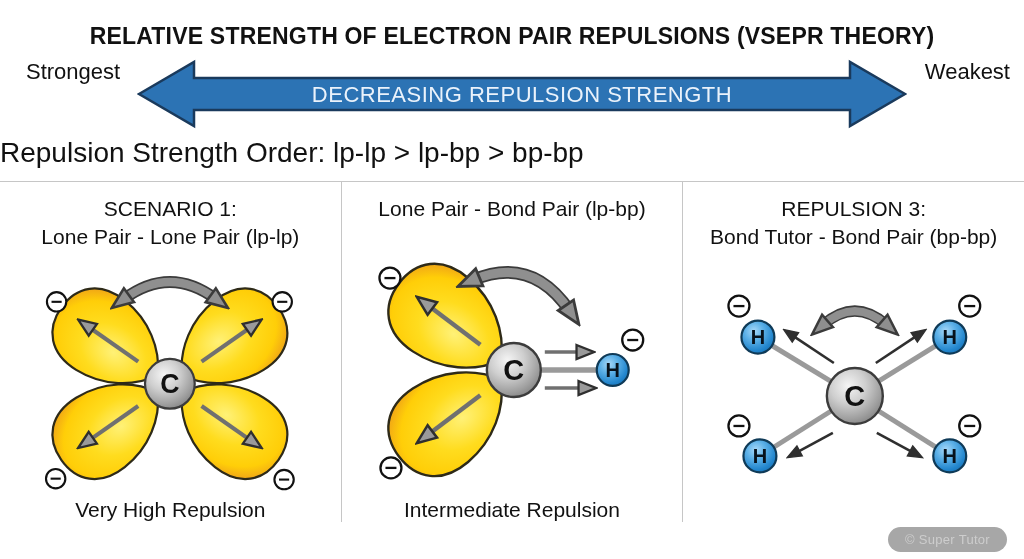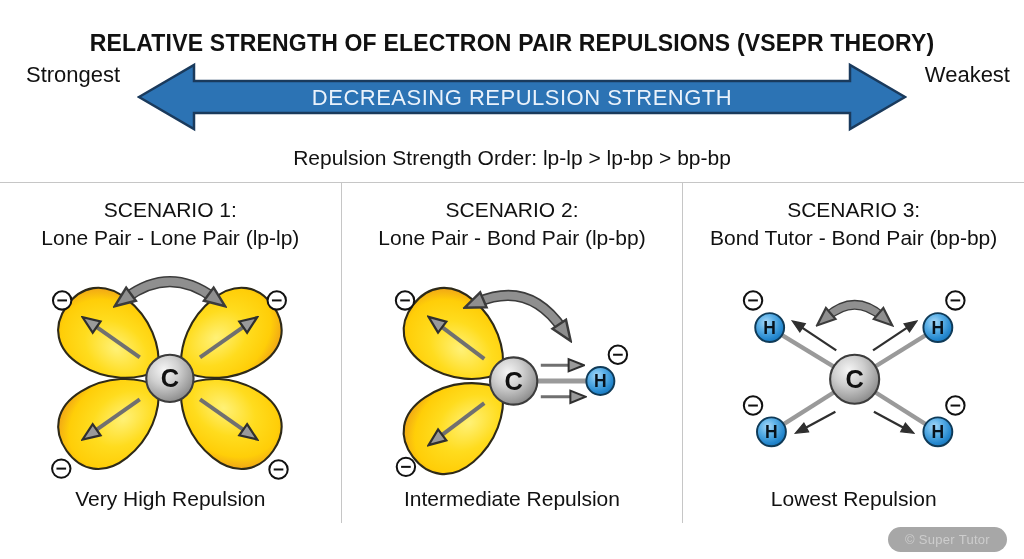--- a/index.html
+++ b/index.html
@@ -1,46 +1,46 @@
 <!DOCTYPE html>
 <html><head>
 <meta charset="utf-8">
 <style>
   html,body{margin:0;padding:0;background:#ffffff;}
   body{
     width:1024px;height:559px;overflow:hidden;position:relative;
     font-family:"Liberation Sans",sans-serif;color:#111;
   }
   .page-title{
-    margin:0;padding-top:28px;text-align:center;
+    margin:8px;padding-top:13px;text-align:center;
     font-size:23px;font-weight:bold;letter-spacing:.2px;line-height:30px;
   }
   .bar-row{
     position:relative;height:76px;margin-top:4px;
     display:flex;align-items:flex-start;justify-content:space-between;
     padding:0 14px 0 26px;box-sizing:border-box;
   }
   .end-label{font-size:22px;white-space:nowrap;}
   .big-arrow-svg{flex:0 0 770px;height:70px;}
   .order-line{
-    text-align:center;font-size:21px;margin-top:8px;padding-bottom:12px;
+    font-size:28px;margin-top:2px;padding-bottom:12px;
   }
   .panels{
     display:flex;border-top:1.5px solid #c6c6c6;height:341px;box-sizing:border-box;justify-content:space-between;
   }
   .panel{
     flex:1 1 0;display:flex;flex-direction:column;min-width:0;
   }
   .panel + .panel{border-left:1.5px solid #c6c6c6;}
   .panel-heading{
     padding-top:13px;text-align:center;font-size:21px;line-height:28px;white-space:nowrap;
   }
   .diagram{width:100%;height:266px;display:block;margin-top:2px;}
   .caption{
-    margin-top:auto;margin-bottom:12px;text-align:center;font-size:21px;
+    margin-top:auto;text-align:center;font-size:21px;
   }
   .watermark{
     position:absolute;right:17px;bottom:7px;z-index:5;
     background:rgba(152,152,152,.85);color:#cdcdcd;
     border-radius:15px;padding:5px 17px;font-size:13px;letter-spacing:.3px;
   }
   .defs-svg{position:absolute;width:0;height:0;}
   svg text{font-family:"Liberation Sans",sans-serif;}
 </style>
 </head>
@@ -128,21 +128,20 @@
       <use href="#minus" x="47" y="53"></use>
       <use href="#minus" x="292" y="53"></use>
       <use href="#minus" x="46" y="245"></use>
       <use href="#minus" x="294" y="246"></use>
     </svg>
     <div class="caption">Very High Repulsion</div>
   </section>
 
   <section class="panel">
     <div class="panel-heading">
-      <div>SCENARIO 2:</div>
       <div>Lone Pair - Bond Pair (lp-bp)</div>
     </div>
     <svg class="diagram" viewBox="0 0 341 266">
       <g>
         <use href="#lobe" transform="translate(172,145) rotate(-143)" fill="url(#lobeGrad)" stroke="#2e2a18" stroke-width="2.4"></use>
         <use href="#lobe" transform="translate(172,145) rotate(143)" fill="url(#lobeGrad)" stroke="#2e2a18" stroke-width="2.4"></use>
       </g>
       <g stroke="#707070" stroke-width="4.5">
         <line transform="translate(172,145) rotate(-143)" x1="42" y1="0" x2="108" y2="0" marker-end="url(#arrowGray)"></line>
         <line transform="translate(172,145) rotate(143)" x1="42" y1="0" x2="108" y2="0" marker-end="url(#arrowGray)"></line>
@@ -160,21 +159,21 @@
       <path d="M 131 55 Q 190 30 228 86" fill="none" stroke="#8f8f8f" stroke-width="9" marker-start="url(#curveHead)" marker-end="url(#curveHead)"></path>
       <use href="#minus" x="48" y="53"></use>
       <use href="#minus" x="49" y="243"></use>
       <use href="#minus" x="291" y="115"></use>
     </svg>
     <div class="caption">Intermediate Repulsion</div>
   </section>
 
   <section class="panel">
     <div class="panel-heading">
-      <div>SCENARIO 3:</div>
+      <div>REPULSION 3:</div>
       <div>Bond Tutor - Bond Pair (bp-bp)</div>
     </div>
     <svg class="diagram" viewBox="0 0 341 266">
       <g stroke="#9a9a9a" stroke-width="5">
         <line x1="172" y1="143" x2="75" y2="84"></line>
         <line x1="172" y1="143" x2="267" y2="84"></line>
         <line x1="172" y1="143" x2="77" y2="203"></line>
         <line x1="172" y1="143" x2="267" y2="203"></line>
       </g>
       <g stroke="#2f2f2f" stroke-width="2.6">
@@ -197,18 +196,17 @@
         <text x="77" y="210">H</text>
         <text x="267" y="210">H</text>
       </g>
       <path d="M 140 72 Q 172 44 204 72" fill="none" stroke="#3b3b3b" stroke-width="11"></path>
       <path d="M 140 72 Q 172 44 204 72" fill="none" stroke="#8f8f8f" stroke-width="8" marker-start="url(#curveHead)" marker-end="url(#curveHead)"></path>
       <use href="#minus" x="56" y="53"></use>
       <use href="#minus" x="287" y="53"></use>
       <use href="#minus" x="56" y="173"></use>
       <use href="#minus" x="287" y="173"></use>
     </svg>
-    <div class="caption">Lowest Repulsion</div>
   </section>
 
 </main>
 
 <div class="watermark">© Super Tutor</div>
 
 </body></html>

